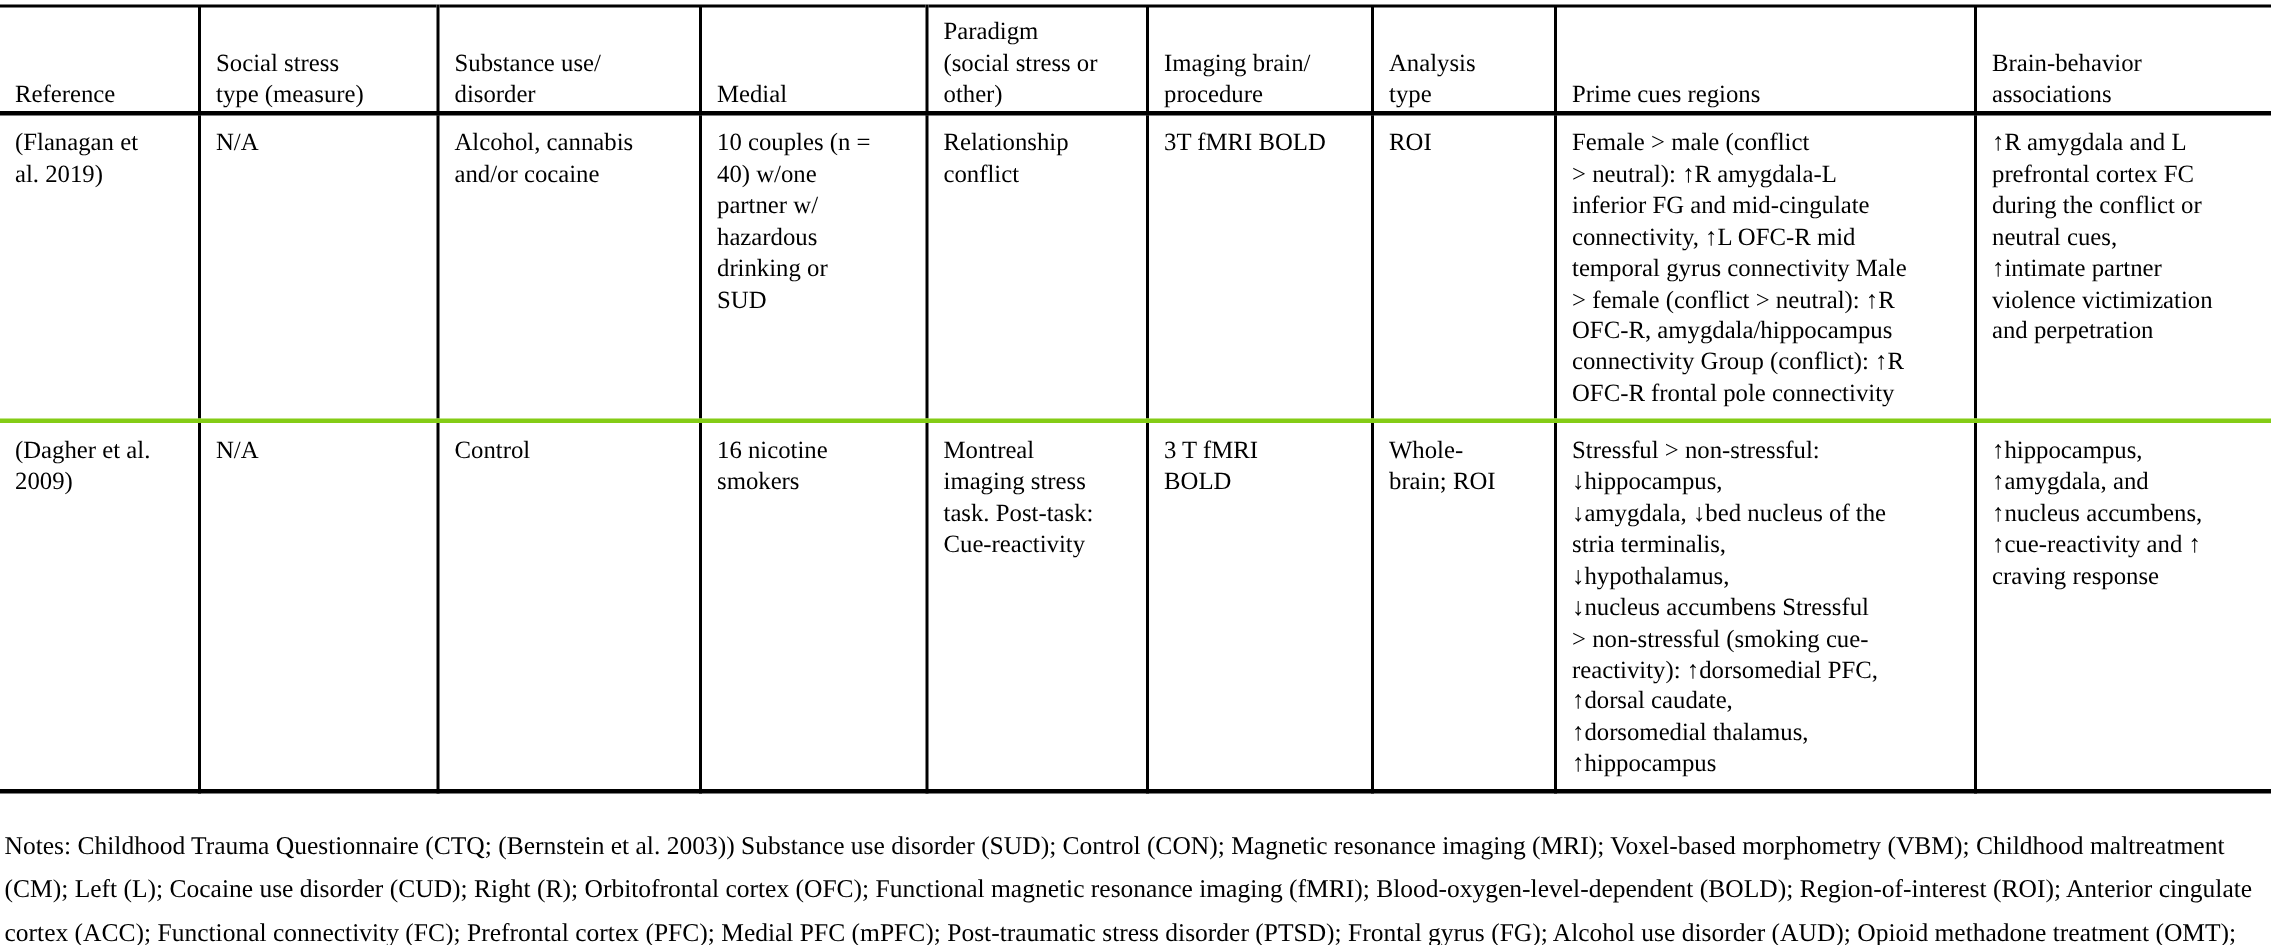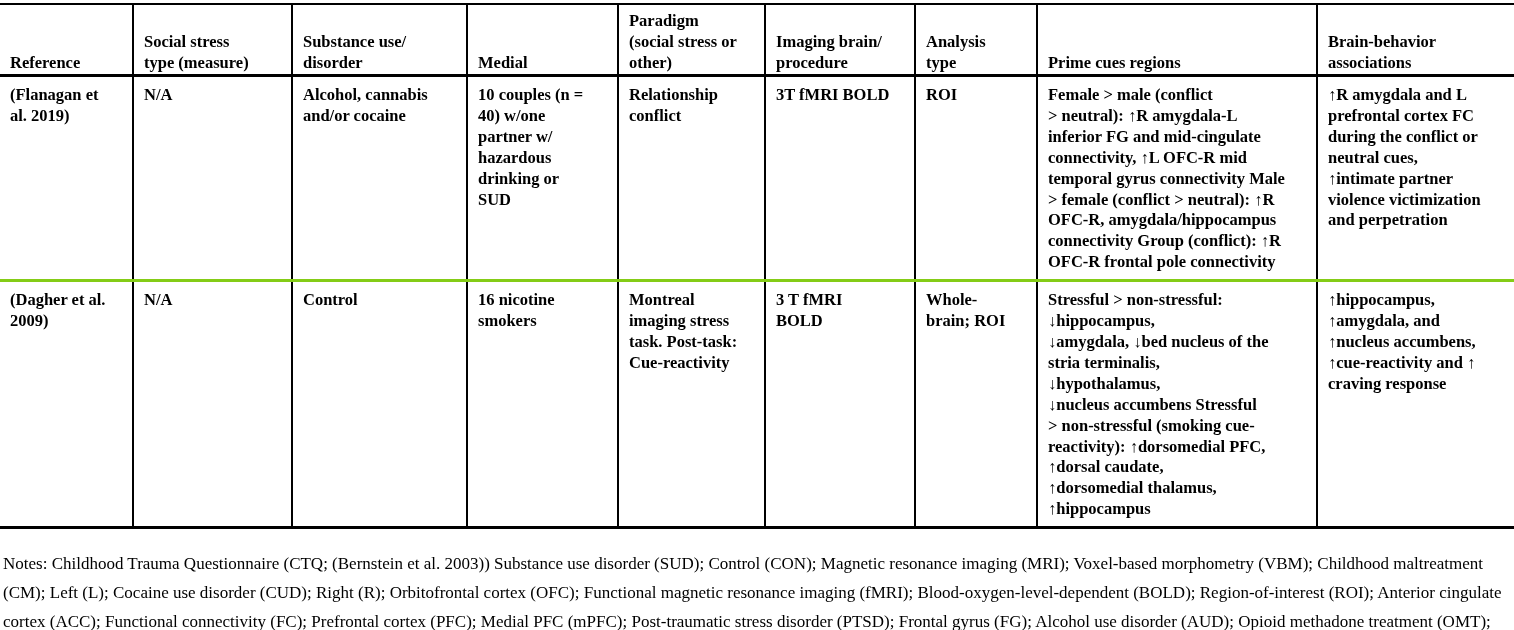--- a/index.html
+++ b/index.html
@@ -28,27 +28,26 @@
     height: 70px;
   }
   table.studies tbody tr.row-0 { height: 191px; }
   table.studies tbody tr.row-1 { height: 230px; border-top: 3px solid #84cc16; }
   table.studies th,
   table.studies td {
     border-left: 2px solid #000;
     white-space: pre-line;
     overflow-wrap: break-word;
     text-align: left;
-    font-weight: bold;
   }
   table.studies th:first-child,
   table.studies td:first-child { border-left: none; }
   table.studies th {
     vertical-align: bottom;
-    font-weight: bold;
+    font-weight: normal;
     font-size: 16.5px;
     line-height: 21px;
     padding: 5px 10px 1px 10px;
   }
   table.studies td {
     vertical-align: top;
     font-size: 16.5px;
     line-height: 20.9px;
     padding: 8px 10px 6px 10px;
   }

